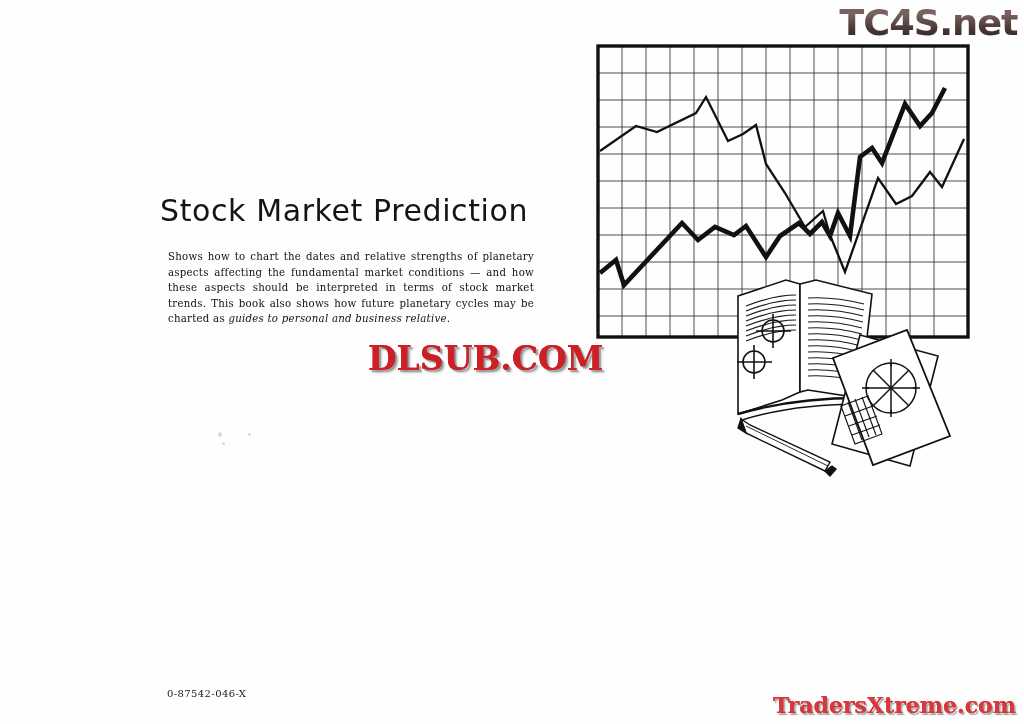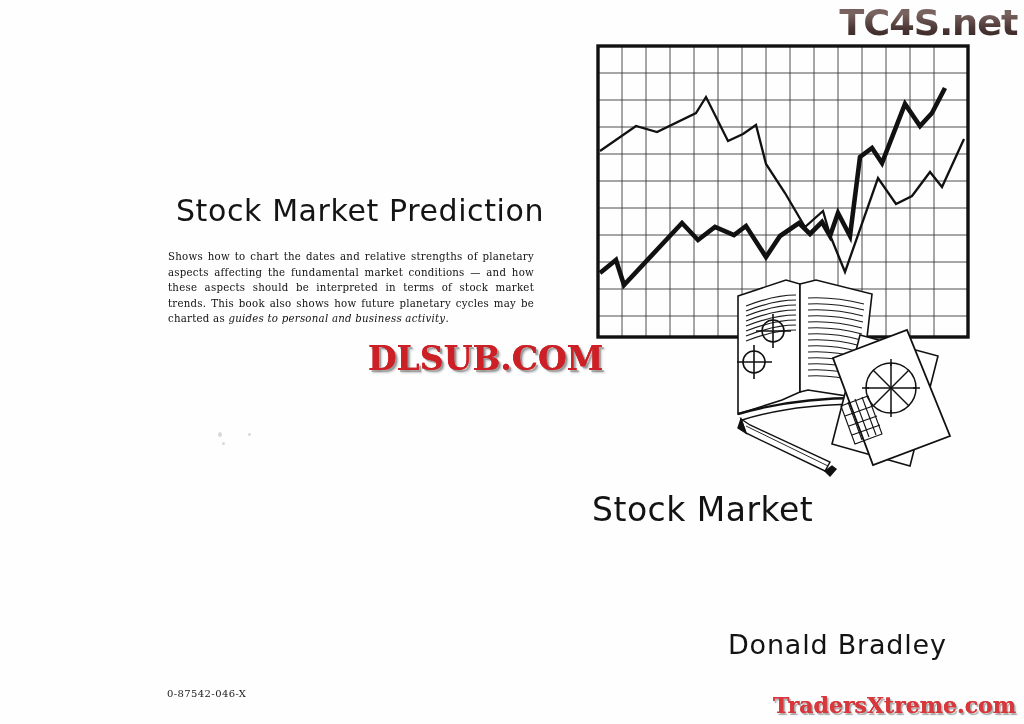--- a/index.html
+++ b/index.html
@@ -25,21 +25,20 @@
   #back-title {
     position: absolute;
     left: 160px; top: 193px;
     width: 400px;
     font-family: "DejaVu Sans", sans-serif;
     font-size: 30px;
     font-weight: 400;
     letter-spacing: 0.6px;
     color: #141414;
     white-space: nowrap;
-    text-align: center;
   }
   #back-blurb {
     position: absolute;
     left: 168px; top: 249px;
     width: 366px;
     font-family: "DejaVu Serif", serif;
     font-size: 10.2px;
     line-height: 15.6px;
     color: #111111;
     text-align: justify;
@@ -168,21 +167,21 @@
 </style>
 </head>
 <body>
 
 <div id="page">
 
   <div id="back-cover">
 
     <div id="back-title">Stock Market Prediction</div>
 
-    <div id="back-blurb"><span>Shows how to chart the dates and relative strengths of planetary aspects affecting the fundamental market conditions — and how these aspects should be interpreted in terms of stock market trends. This book also shows how future planetary cycles may be charted as </span><span class="em">guides to personal and business activity</span><span>.</span></div>
+    <div id="back-blurb"><span>Shows how to chart the dates and relative strengths of planetary aspects affecting the fundamental market conditions — and how these aspects should be interpreted in terms of stock market trends. This book also shows how future planetary cycles may be charted as </span><span class="em">guides to personal and business relative</span><span>.</span></div>
 
     <div id="isbn">0-87542-046-X</div>
 
     <div class="speck" style="left:218px; top:432px; width:4px; height:5px;"></div>
     <div class="speck" style="left:248px; top:433px; width:3px; height:3px;"></div>
     <div class="speck" style="left:222px; top:442px; width:3px; height:3px;"></div>
   </div>
 
   <div id="front-cover">
 
@@ -307,24 +306,22 @@
 
       <g stroke="#111111" stroke-width="1.4" fill="#ffffff">
         <path d="M181,419 L190,425 L270,462 L265,471 L186,433 Z"></path>
         <path d="M181,419 L186,433 L178,428 Z" fill="#111111"></path>
         <path d="M265,471 L272,466 L276,469 L270,476 Z" fill="#111111"></path>
         <line x1="186" y1="426" x2="268" y2="466" stroke-width="0.9"></line>
       </g>
     </svg>
 
     <div id="front-title">
-      <div>Stock Market</div>
     </div>
 
-    <div id="front-author">Donald Bradley</div>
   </div>
 
   <div class="wm" id="wm-tc4s-fallback">TC4S.net</div>
   <div class="wm" id="wm-tc4s">TC4S.net</div>
 
   <div class="wm" id="wm-dlsub">DLSUB.COM</div>
   <div class="wm" id="wm-dlsub-inner">DLSUB.COM</div>
 
   <div class="wm" id="wm-traders">TradersXtreme.com</div>
   <div class="wm" id="wm-traders-inner">TradersXtreme.com</div>

